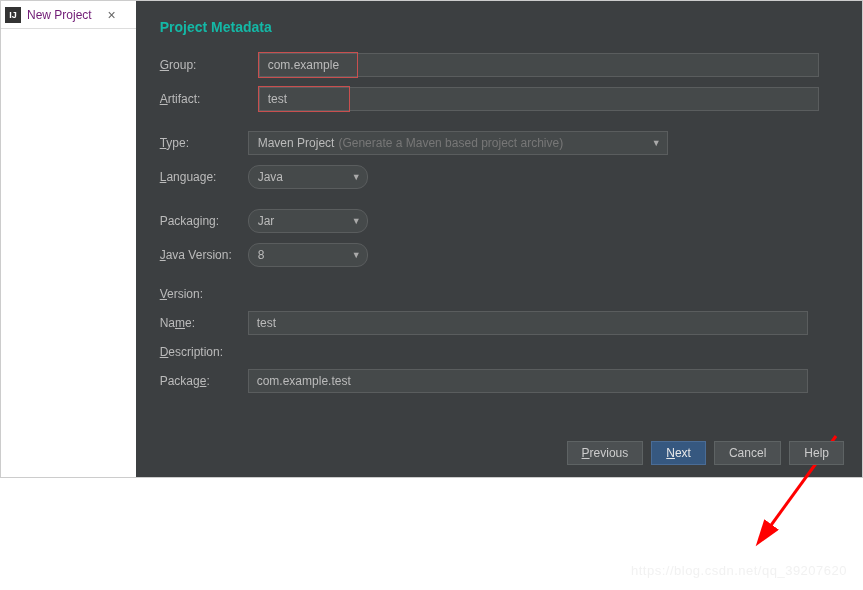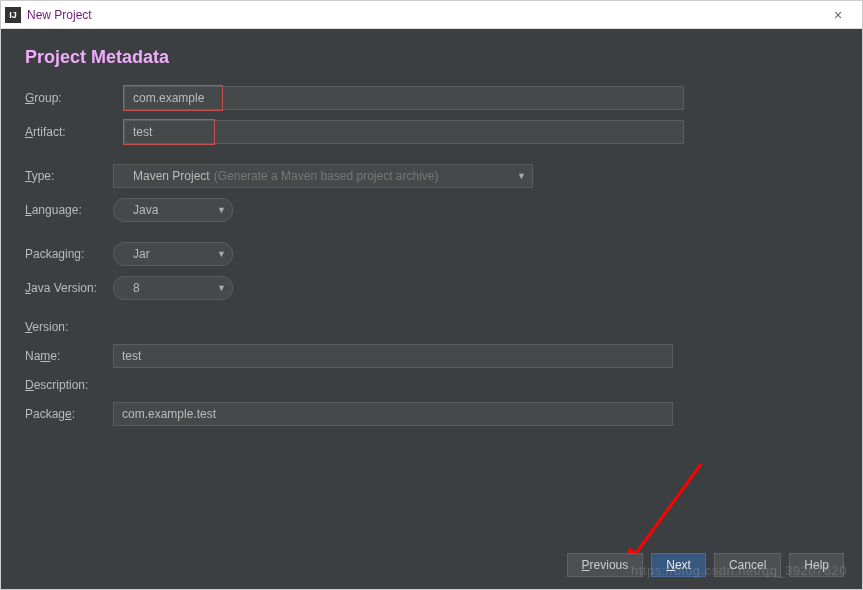--- a/index.html
+++ b/index.html
@@ -1,33 +1,33 @@
 <!DOCTYPE html>
 <html><head>
   <meta charset="utf-8">
   <style>
     * { margin: 0; padding: 0; box-sizing: border-box; font-family: "Segoe UI", Arial, sans-serif; }
     body { width: 863px; height: 590px; background: #fff; overflow: hidden; position: relative; }
-    .window { width: 863px; height: 590px; border: 1px solid #ccc; display: flex; flex-direction: column; }
+    .window { width: 863px; height: 478px; border: 1px solid #ccc; display: flex; flex-direction: row; }
     .titlebar { height: 28px; background: #fff; border-bottom: 1px solid #ddd; display: flex; align-items: center; padding: 0 4px; }
     .titlebar-icon { width: 16px; height: 16px; background: #333; margin-right: 6px; display: flex; align-items: center; justify-content: center; color: #fff; font-size: 9px; font-weight: bold; }
     .titlebar-text { font-size: 12px; color: #701a75; flex: 1; }
     .titlebar-close { width: 40px; height: 28px; display: flex; align-items: center; justify-content: center; color: #666; font-size: 14px; cursor: pointer; }
     .content { flex: 1; background: #3c3f41; padding: 18px 24px; color: #bbb; display: flex; flex-direction: column; position: relative; }
-    .heading { font-size: 18px; font-weight: bold; color: #f0abfc; margin-bottom: 18px; }
+    .heading { font-size: 14px; font-weight: bold; color: #14b8a6; margin-bottom: 18px; }
     .form-row { display: flex; align-items: center; margin-bottom: 10px; }
     .form-row.gap-after { margin-bottom: 20px; }
     .form-label { width: 88px; font-size: 12px; color: #bbb; }
     .form-label .mn { text-decoration: underline; }
     .text-input { height: 24px; background: #45494a; border: 1px solid #5a5d5e; color: #bbb; font-size: 12px; padding: 0 8px; outline: none; }
     .text-input.full { width: 560px; }
     .hl-wrap { position: relative; width: 560px; margin-left: 11px; }
     .hl-wrap .text-input.full { width: 100%; }
     .hl-box { position: absolute; top: -1px; left: -1px; height: 26px; border: 1px solid #c94f4f; pointer-events: none; }
-    .dropdown { height: 24px; background: #45494a; border: 1px solid #5a5d5e; display: flex; align-items: center; padding: 0 6px 0 19px; cursor: pointer; font-size: 12px; color: #bbb; }
+    .dropdown { height: 24px; background: #45494a; border: 1px solid #5a5d5e; display: flex; align-items: center; padding: 0 6px 0 9px; cursor: pointer; font-size: 12px; color: #bbb; }
     .dropdown .dd-text { flex: 1; white-space: nowrap; }
     .dropdown .dd-hint { color: #777; margin-left: 4px; }
     .dropdown .dd-arrow { margin-left: 10px; font-size: 9px; color: #aaa; }
     .dd-wide { width: 420px; }
     .dd-small { width: 120px; border-radius: 11px; }
     .buttons { position: absolute; bottom: 12px; right: 18px; display: flex; gap: 8px; }
     .btn { height: 24px; padding: 0 14px; background: #4c5052; border: 1px solid #5e6364; color: #ccc; font-size: 12px; display: flex; align-items: center; justify-content: center; cursor: pointer; }
     .btn .mn { text-decoration: underline; }
     .btn.primary { background: #365880; border-color: #4a6c96; color: #e8e8e8; }
     .arrow-svg { position: absolute; pointer-events: none; }

